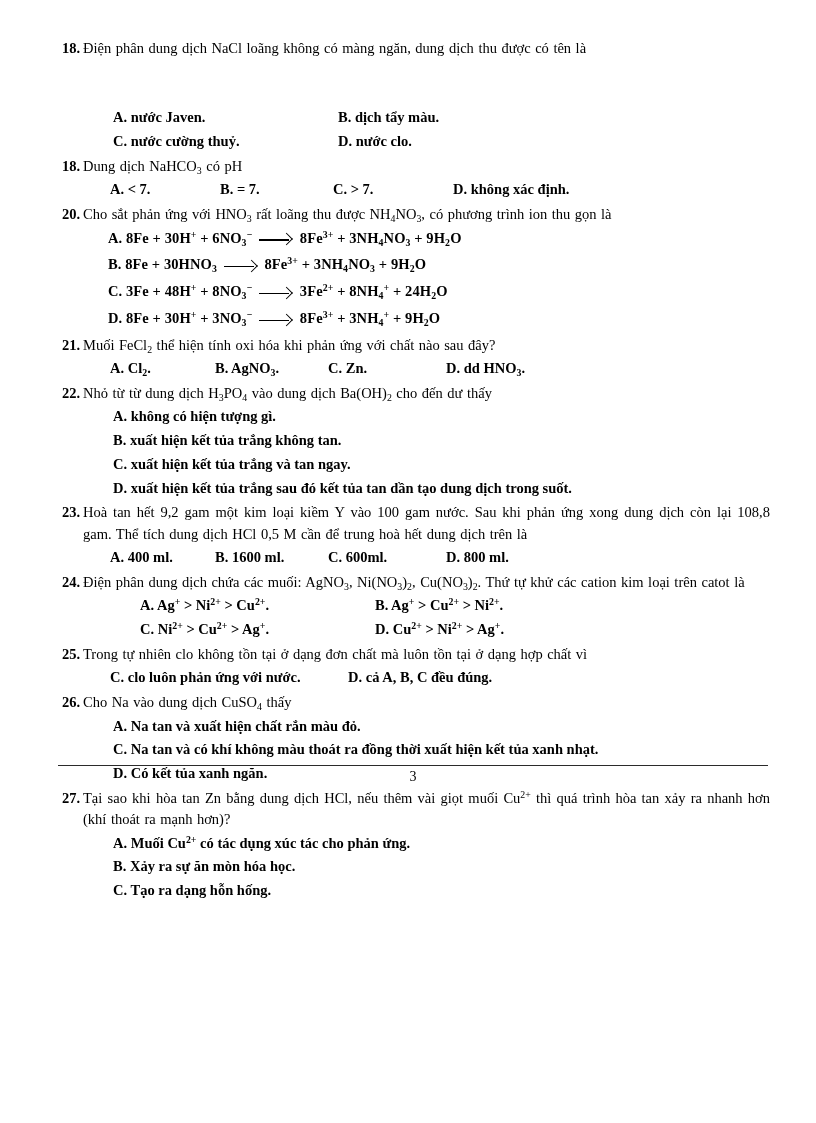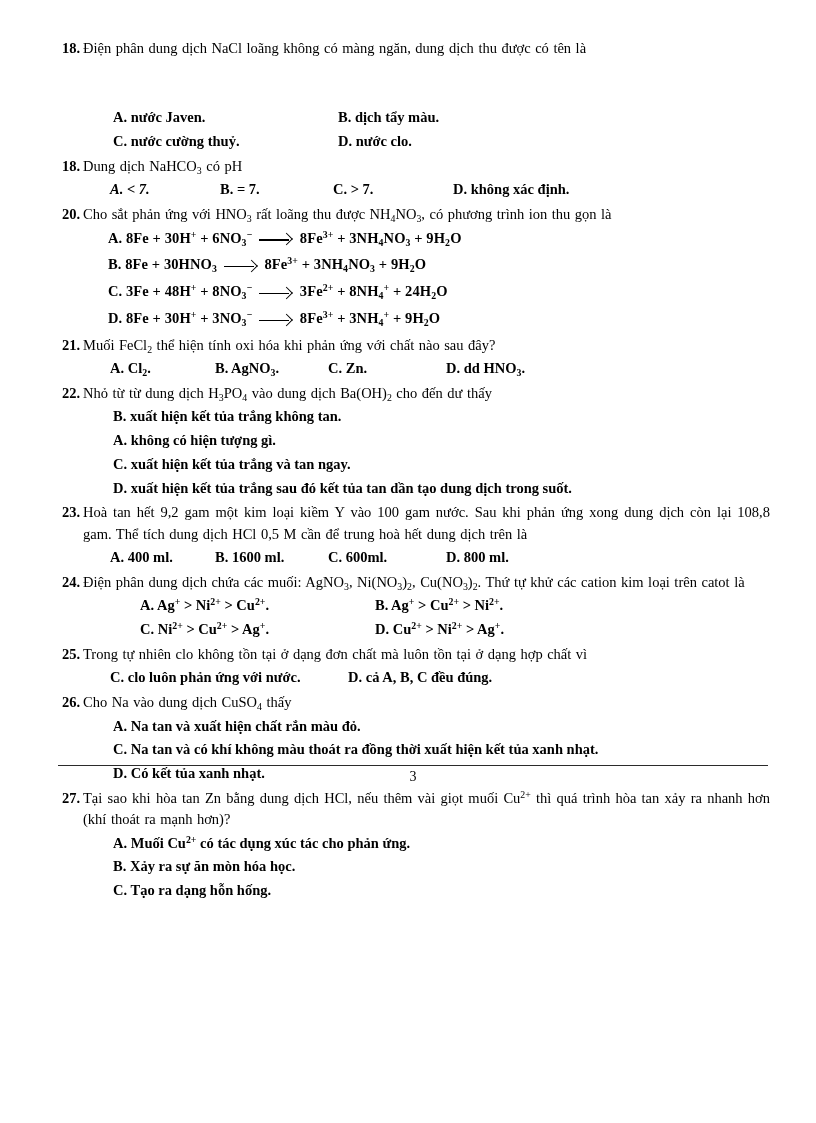--- a/index.html
+++ b/index.html
@@ -63,21 +63,21 @@
     font-weight: bold;
     font-size: 14.5px;
     white-space: nowrap;
   }
 
   
   .lay-2col .opt { flex: 0 0 225px; }
   .lay-2col { padding-left: 55px; margin-top: 48px; }
 
   .lay-4col { padding-left: 52px; }
-  .lay-4col .opt:nth-child(1) { flex: 0 0 110px; font-style: italic; }
+  .lay-4col .opt:nth-child(1) { flex: 0 0 110px; }
   .lay-4col .opt:nth-child(2) { flex: 0 0 113px; }
   .lay-4col .opt:nth-child(3) { flex: 0 0 120px; }
   .lay-4col .opt:nth-child(4) { flex: 0 0 auto; }
 
   .lay-1col { padding-left: 55px; }
   .lay-1col .opt { flex: 1 1 auto; white-space: normal; }
 
   .lay-eq { padding-left: 50px; }
   .lay-eq .opt { flex: 1 1 auto; white-space: nowrap; letter-spacing: 0.1px; }
   .lay-eq .opt-row { margin-bottom: 5px; }
@@ -220,24 +220,24 @@
     </div>
   </div>
 
   <div class="q">
     <div class="q-head">
       <span class="q-num">22.</span>
       <span class="q-text nojust">Nhỏ từ từ dung dịch H<sub>3</sub>PO<sub>4</sub> vào dung dịch Ba(OH)<sub>2</sub> cho đến dư thấy</span>
     </div>
     <div class="opts lay-1col">
       <div class="opt-row">
+        <span class="opt">A. không có hiện tượng gì.</span>
+      </div>
+      <div class="opt-row">
         <span class="opt">B. xuất hiện kết tủa trắng không tan.</span>
-      </div>
-      <div class="opt-row">
-        <span class="opt">A. không có hiện tượng gì.</span>
       </div>
       <div class="opt-row">
         <span class="opt">C. xuất hiện kết tủa trắng và tan ngay.</span>
       </div>
       <div class="opt-row">
         <span class="opt">D. xuất hiện kết tủa trắng sau đó kết tủa tan dần tạo dung dịch trong suốt.</span>
       </div>
     </div>
   </div>
 
@@ -292,21 +292,21 @@
       <span class="q-text nojust">Cho Na vào dung dịch CuSO<sub>4</sub> thấy</span>
     </div>
     <div class="opts lay-1col">
       <div class="opt-row">
         <span class="opt">A. Na tan và xuất hiện chất rắn màu đỏ.</span>
       </div>
       <div class="opt-row">
         <span class="opt">C. Na tan và có khí không màu thoát ra đồng thời xuất hiện kết tủa xanh nhạt.</span>
       </div>
       <div class="opt-row">
-        <span class="opt">D. Có kết tủa xanh nhạt.</span>
+        <span class="opt">D. Có kết tủa xanh ngăn.</span>
       </div>
     </div>
   </div>
 
   <div class="q">
     <div class="q-head">
       <span class="q-num">27.</span>
       <span class="q-text">Tại sao khi hòa tan Zn bằng dung dịch HCl, nếu thêm vài giọt muối Cu<sup>2+</sup> thì quá trình hòa tan xảy ra nhanh hơn (khí thoát ra mạnh hơn)?</span>
     </div>
     <div class="opts lay-1col">

